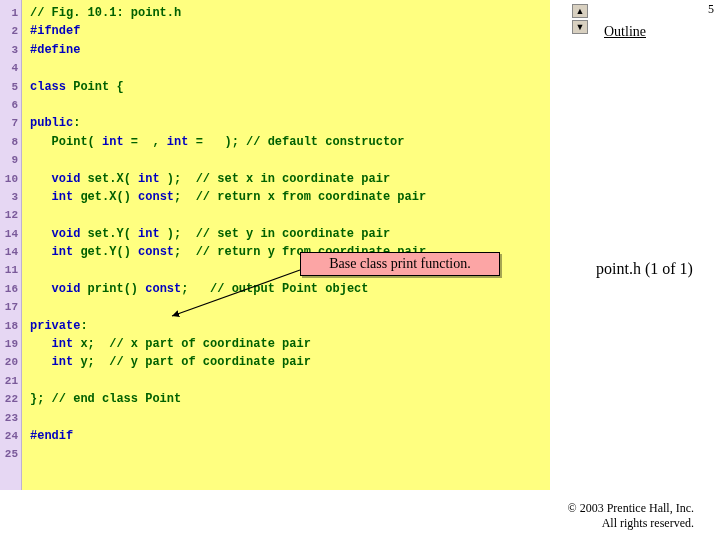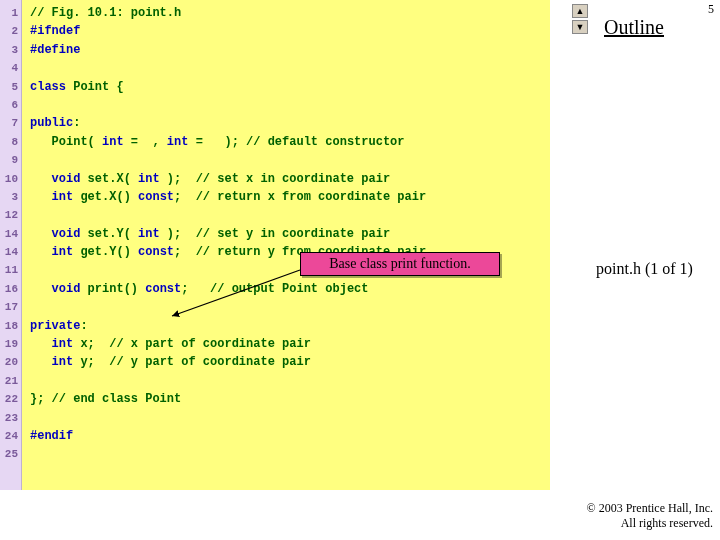--- a/index.html
+++ b/index.html
@@ -73,56 +73,56 @@
     background: #d8d0c0;
     border: 1px solid #888;
     display: flex;
     align-items: center;
     justify-content: center;
     font-size: 9px;
     cursor: pointer;
   }
   .outline-title {
     position: absolute;
-    top: 16px;
+    top: 24px;
     left: 54px;
     font-family: "Times New Roman", serif;
-    font-size: 20px;
+    font-size: 14px;
     text-decoration: underline;
   }
   .page-num {
     position: absolute;
     top: 2px;
     right: 6px;
     font-family: "Times New Roman", serif;
     font-size: 12px;
   }
   .caption {
     position: absolute;
     top: 260px;
     left: 46px;
     font-family: "Times New Roman", serif;
     font-size: 16px;
   }
   .copyright {
     position: absolute;
     bottom: 8px;
-    right: 7px;
+    right: 26px;
     font-family: "Times New Roman", serif;
     font-size: 12px;
     text-align: right;
     line-height: 1.3;
   }
   .callout {
     position: absolute;
     left: 300px;
     top: 252px;
     width: 200px;
     height: 24px;
-    background: #ec4899;
+    background: #fca5a5;
     border: 1px solid #000;
     box-shadow: 2px 2px 0 rgba(0,0,0,0.35);
     font-family: "Times New Roman", serif;
     font-size: 14px;
     display: flex;
     align-items: center;
     justify-content: center;
   }
   .callout-arrow {
     position: absolute;

